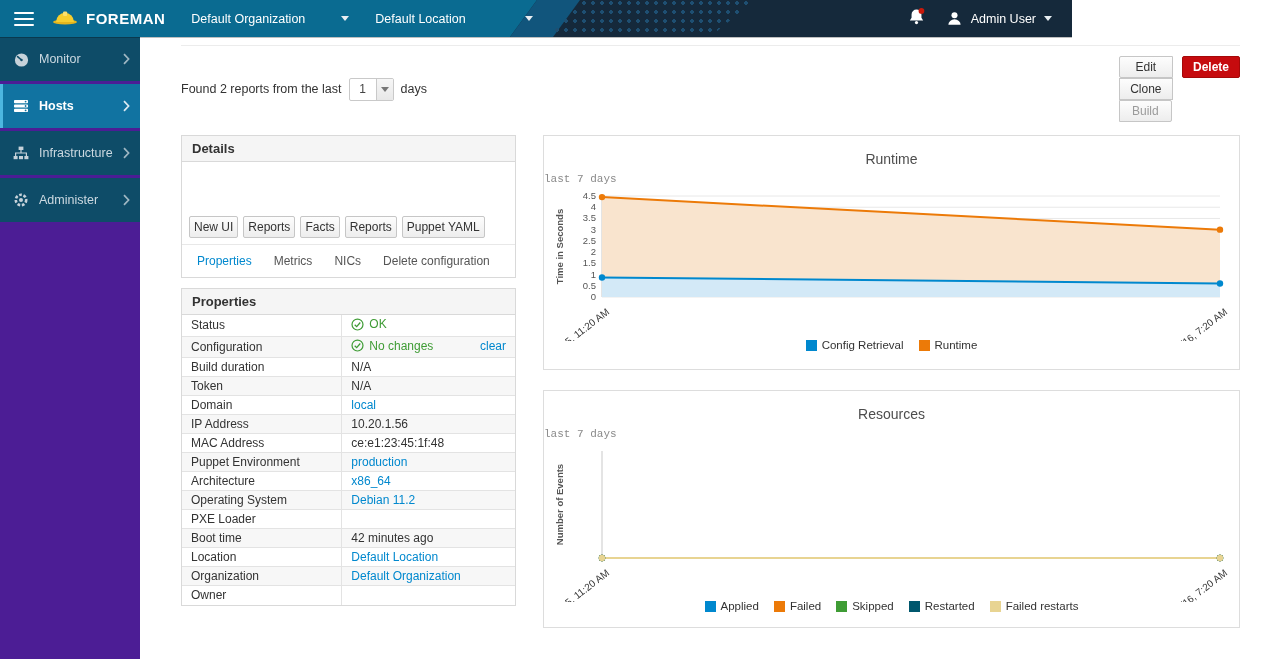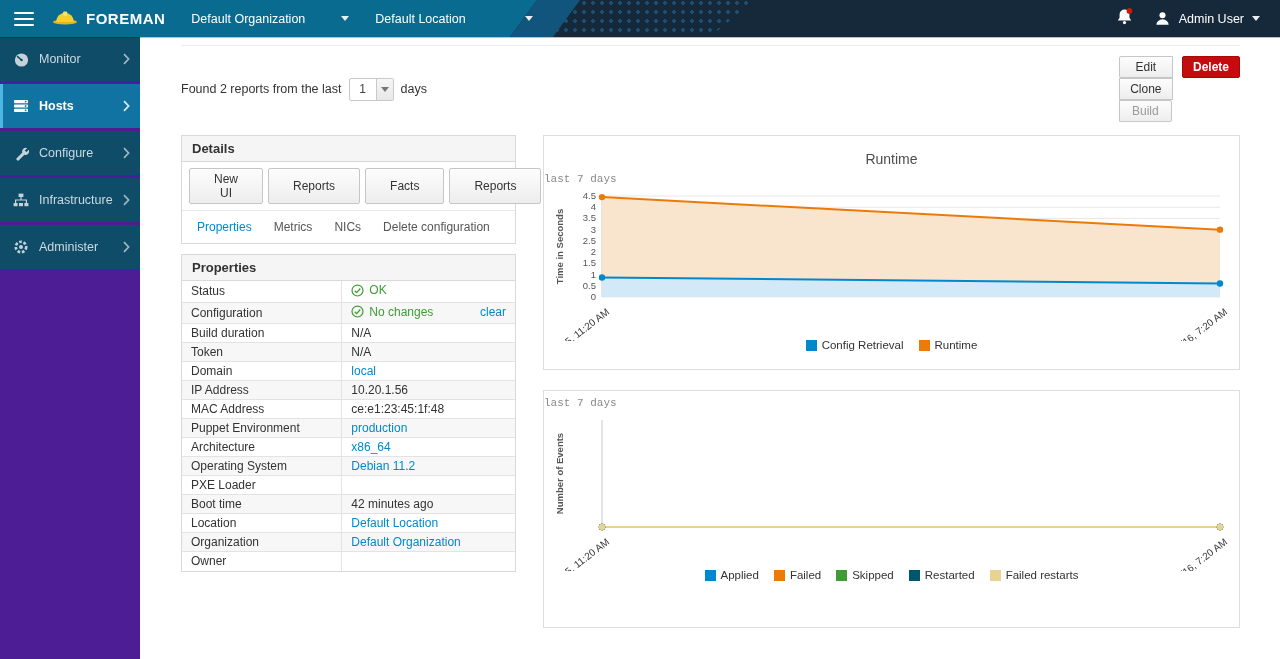--- a/index.html
+++ b/index.html
@@ -4,21 +4,21 @@
 <style>
   * { box-sizing: border-box; }
   html,body { margin:0; padding:0; }
   body {
     width:1280px; height:659px; overflow:hidden;
     font-family:"Liberation Sans", sans-serif; background:#fff; color:#333;
   }
 
   
   .navbar {
-    position:fixed; top:0; left:0; width:1280px; height:37px;
+    position:fixed; top:0; left:0; width:1072px; height:37px;
     background:#15293b; z-index:20; box-shadow:0 1px 0 rgba(0,0,0,.25);
   }
   .nav-teal { position:absolute; top:0; left:0; width:640px; height:37px;
     background:#0a6b91; clip-path:polygon(0 0,537px 0,510px 37px,0 37px); }
   .nav-band { position:absolute; top:0; left:500px; width:80px; height:37px;
     background:#11557c; clip-path:polygon(37px 0,80px 0,53px 37px,10px 37px); }
   .nav-dots { position:absolute; top:0; left:545px; width:210px; height:37px;
     background-image:radial-gradient(circle at 3px 3px,#1e4f72 1.8px,transparent 2px);
     background-size:9px 9px;
     clip-path:polygon(35px 0,210px 0,165px 37px,0 37px); }
@@ -75,21 +75,21 @@
   .btn-danger { background:#c60b0e; border-color:#a50909; color:#fff; font-weight:bold; margin-left:6px; }
 
   .columns { display:flex; gap:27px; align-items:flex-start; }
   .col-left { width:335px; flex:none; }
   .col-right { flex:1; min-width:0; }
 
   .panel { border:1px solid #d9d9d9; background:#fff; }
   .panel-h { background:#f5f5f5; border-bottom:1px solid #d9d9d9; padding:5px 10px;
     font-weight:bold; font-size:13px; color:#333; }
   .detail-btns { padding:6px 7px; display:flex; gap:5px; border-bottom:1px solid #e8e8e8; }
-  .detail-btns .btn { padding:3px 24px; }
+  .detail-btns .btn { padding:3px 4px;margin-top:48px; }
   .tabs { display:flex; font-size:12px; padding:0 4px; }
   .tab { padding:9px 11px; color:#555; cursor:pointer; }
   .tab.active { color:#0088ce; }
 
   .props-panel { margin-top:10px; }
   table.props { width:100%; border-collapse:collapse; font-size:12px; color:#333; table-layout:fixed; }
   table.props td { border-top:1px solid #e3e3e3; padding:2px 9px; height:19px; vertical-align:middle;
     overflow:hidden; white-space:nowrap; }
   table.props tr:first-child td { border-top:none; }
   table.props td.k { width:48%; border-right:1px solid #e3e3e3; }
@@ -188,33 +188,20 @@
             <circle cx="12.6" cy="2.6" r=".9"></circle>
             <circle cx="12.6" cy="7" r=".9"></circle>
             <circle cx="12.6" cy="11.4" r=".9"></circle>
           </g>
       </svg>
     </span>
     <span>Hosts</span>
     <span class="chev">
       <svg width="7" height="12" viewBox="0 0 7 12">
           <path d="M1 1.2 L5.6 6 L1 10.8" stroke="#dceaf2" stroke-width="1.7" fill="none"></path>
-        </svg>
-    </span>
-  </div>
-  <div class="side-item">
-    <span class="s-icon">
-      <svg width="16" height="15" viewBox="0 0 16 15">
-        <path d="M14.2 2.2a3.6 3.6 0 0 0-4.9 4.4L3 12.9l2.1 2 6.3-6.2a3.6 3.6 0 0 0 4.4-4.9L13.5 6.1 11.7 4.4z" fill="#c6d2da"></path>
-      </svg>
-    </span>
-    <span>Configure</span>
-    <span class="chev">
-      <svg width="7" height="12" viewBox="0 0 7 12">
-          <path d="M1 1.2 L5.6 6 L1 10.8" stroke="#9fb7c3" stroke-width="1.7" fill="none"></path>
         </svg>
     </span>
   </div>
   <div class="side-item">
     <span class="s-icon">
       <svg width="16" height="14" viewBox="0 0 16 14">
         <path d="M8 4v3 M2.6 10V7h10.8v3" stroke="#c6d2da" stroke-width="1.2" fill="none"></path>
         <rect x="5.6" y="0.6" width="4.8" height="3.4" fill="#c6d2da"></rect>
         <rect x="0.6" y="10" width="4" height="3.2" fill="#c6d2da"></rect>
         <rect x="6" y="10" width="4" height="3.2" fill="#c6d2da"></rect>
@@ -434,20 +421,21 @@
               <span>Config Retrieval</span>
             </span>
             <span class="legend-item">
               <span class="sw" style="background: rgb(236, 122, 8);"></span>
               <span>Runtime</span>
             </span>
           </div>
       </div>
 
       <div class="chart-panel h2">
+        <div class="chart-title">Resources</div>
         <div class="chart-subtitle">last 7 days</div>
         <svg class="chart-svg" width="680" height="158">
             <line x1="50" y1="7" x2="50" y2="114" stroke="#c9c9c9" stroke-width="1"></line>
             <text transform="translate(11,60.5) rotate(-90)" text-anchor="middle" font-size="9.5" font-weight="bold" fill="#555" font-family="Liberation Sans, sans-serif">Number of Events</text>
             <line x1="50" y1="114" x2="668" y2="114" stroke="#0088ce" stroke-width="2"></line>
             <line x1="50" y1="114" x2="668" y2="114" stroke="#ec7a08" stroke-width="2"></line>
             <line x1="50" y1="114" x2="668" y2="114" stroke="#3f9c35" stroke-width="2"></line>
             <line x1="50" y1="114" x2="668" y2="114" stroke="#00576d" stroke-width="2"></line>
             <line x1="50" y1="114" x2="668" y2="114" stroke="#e8d492" stroke-width="2"></line>
             <circle cx="50" cy="114" r="3.2" fill="#0088ce"></circle>

